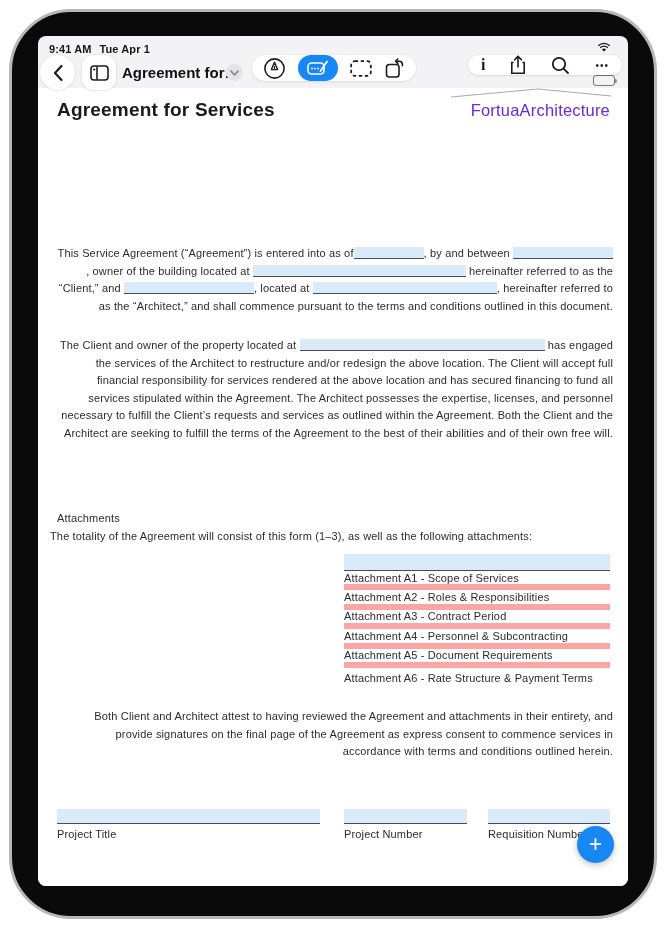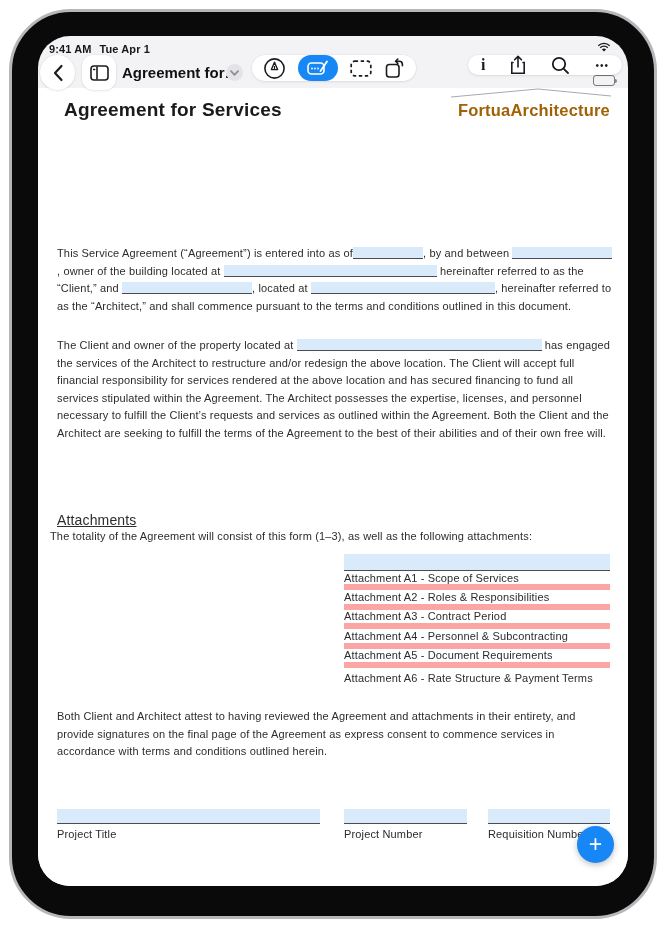--- a/index.html
+++ b/index.html
@@ -2,21 +2,21 @@
 <html style="--accent: #1787f6; --highlight: #d9eafa;"><head>
 <meta charset="utf-8">
 <style>
   * { margin:0; padding:0; box-sizing:border-box; }
   html,body { background:#ffffff; }
   body { width:666px; height:928px; font-family:"Liberation Sans", sans-serif; position:relative; overflow:hidden; }
 
   .device { position:absolute; left:9px; top:9px; width:648px; height:910px;
             background:#0a0a0b; border:3px solid #b6b6bb; border-radius:62px; }
   .screen { position:absolute; left:26px; top:24px; width:590px; height:850px;
-            background:#f3f3f6; border-radius:32px; overflow:hidden; }
+            background:#f3f3f6; border-radius:8px; overflow:hidden; }
 
   
   .statusbar { position:absolute; top:0; left:0; right:0; height:26px; z-index:5; }
   .status-left { position:absolute; left:11px; top:7px; font-size:11px; font-weight:700; color:#17171a; letter-spacing:.1px; }
   .status-left span + span { margin-left:8px; }
   .status-right { position:absolute; right:10px; top:6px; display:flex; align-items:center; gap:5px; font-size:11px; font-weight:600; color:#17171a;flex-direction:column; }
   .wifi { width:14px; height:11px; }
   .battery { width:22px; height:11px; border:1px solid rgba(0,0,0,.5); border-radius:3px; padding:1px; position:relative; }
   .battery .level { height:100%; width:100%; background:#1b1b1d; border-radius:1.5px; }
   .battery:after { content:""; position:absolute; right:-3px; top:3px; width:2px; height:4px; background:rgba(0,0,0,.45); border-radius:0 2px 2px 0; }
@@ -31,28 +31,28 @@
   .rect-btn { width:34px; height:35px; border-radius:11px; }
   .pill { border-radius:17.5px; }
   .doc-title { position:absolute; left:84px; top:9px; font-size:15px; font-weight:700; color:#101012; }
   .title-chevron { position:absolute; left:188px; top:9px; width:17px; height:17px; border-radius:50%; background:#e3e3e8; display:flex; align-items:center; justify-content:center; }
   .tools-pill { left:214px; width:164px; padding:0 11px; gap:10px; justify-content:space-between; }
   .actions-pill { left:430px; width:154px; padding:0 13px; gap:15px; justify-content:space-between; }
   .tool-active { width:40px; height:26px; border-radius:13px; background:var(--accent); display:flex; align-items:center; justify-content:center; }
   .icon { display:flex; align-items:center; justify-content:center; }
 
   
-  .doc-title-main { position:absolute; left:26px; top:11px; font-size:19px; font-weight:700; color:#1a1a1c; letter-spacing:.2px; }
-  .logo { position:absolute; right:18px; top:13px; font-size:16.5px; font-weight:700; color:#a16207; letter-spacing:.2px; }
+  .doc-title-main { position:absolute; left:19px; top:11px; font-size:19px; font-weight:700; color:#1a1a1c; letter-spacing:.2px; }
+  .logo { position:absolute; right:18px; top:13px; font-size:16.5px; font-weight:400; color:#6d28d9; letter-spacing:.2px; }
   .logo-roof { position:absolute; right:16px; top:-2px; width:162px; height:14px; }
 
-  .para { position:absolute; left:19px; width:556px; font-size:11px; line-height:17.6px; color:#2c2c2e; letter-spacing:.15px; }
+  .para { position:absolute; left:19px; width:556px; font-size:11px; line-height:17.6px; color:#2c2c2e; letter-spacing:.15px;text-align:right; }
   .blank { display:inline-block; height:12px; background:var(--highlight); border-bottom:1px solid #4c4c50; vertical-align:-2px; }
 
-  .attach-heading { position:absolute; left:19px; top:424px; font-size:14px; color:#2c2c2e; text-decoration:underline; letter-spacing:.15px; }
+  .attach-heading { position:absolute; left:19px; top:424px; font-size:11px; color:#2c2c2e; letter-spacing:.15px; }
   .attach-intro { position:absolute; left:12px; top:442px; font-size:11px; color:#2c2c2e; letter-spacing:.15px; }
 
   .attach-table { position:absolute; left:306px; top:466px; width:266px; }
   .attach-blank-row { height:17px; background:var(--highlight); border-bottom:1px solid #4c4c50; }
   .attach-row { height:19.4px; font-size:11px; color:#2c2c2e; letter-spacing:.15px; display:flex; align-items:center; border-bottom:6px solid #fca5a5; }
   .attach-row:last-child { border-bottom:none; }
 
   .fields { position:absolute; left:0; top:721px; right:0; height:60px; }
   .field { position:absolute; }
   .field .field-blank { height:15px; background:var(--highlight); border-bottom:1px solid #4c4c50; }

